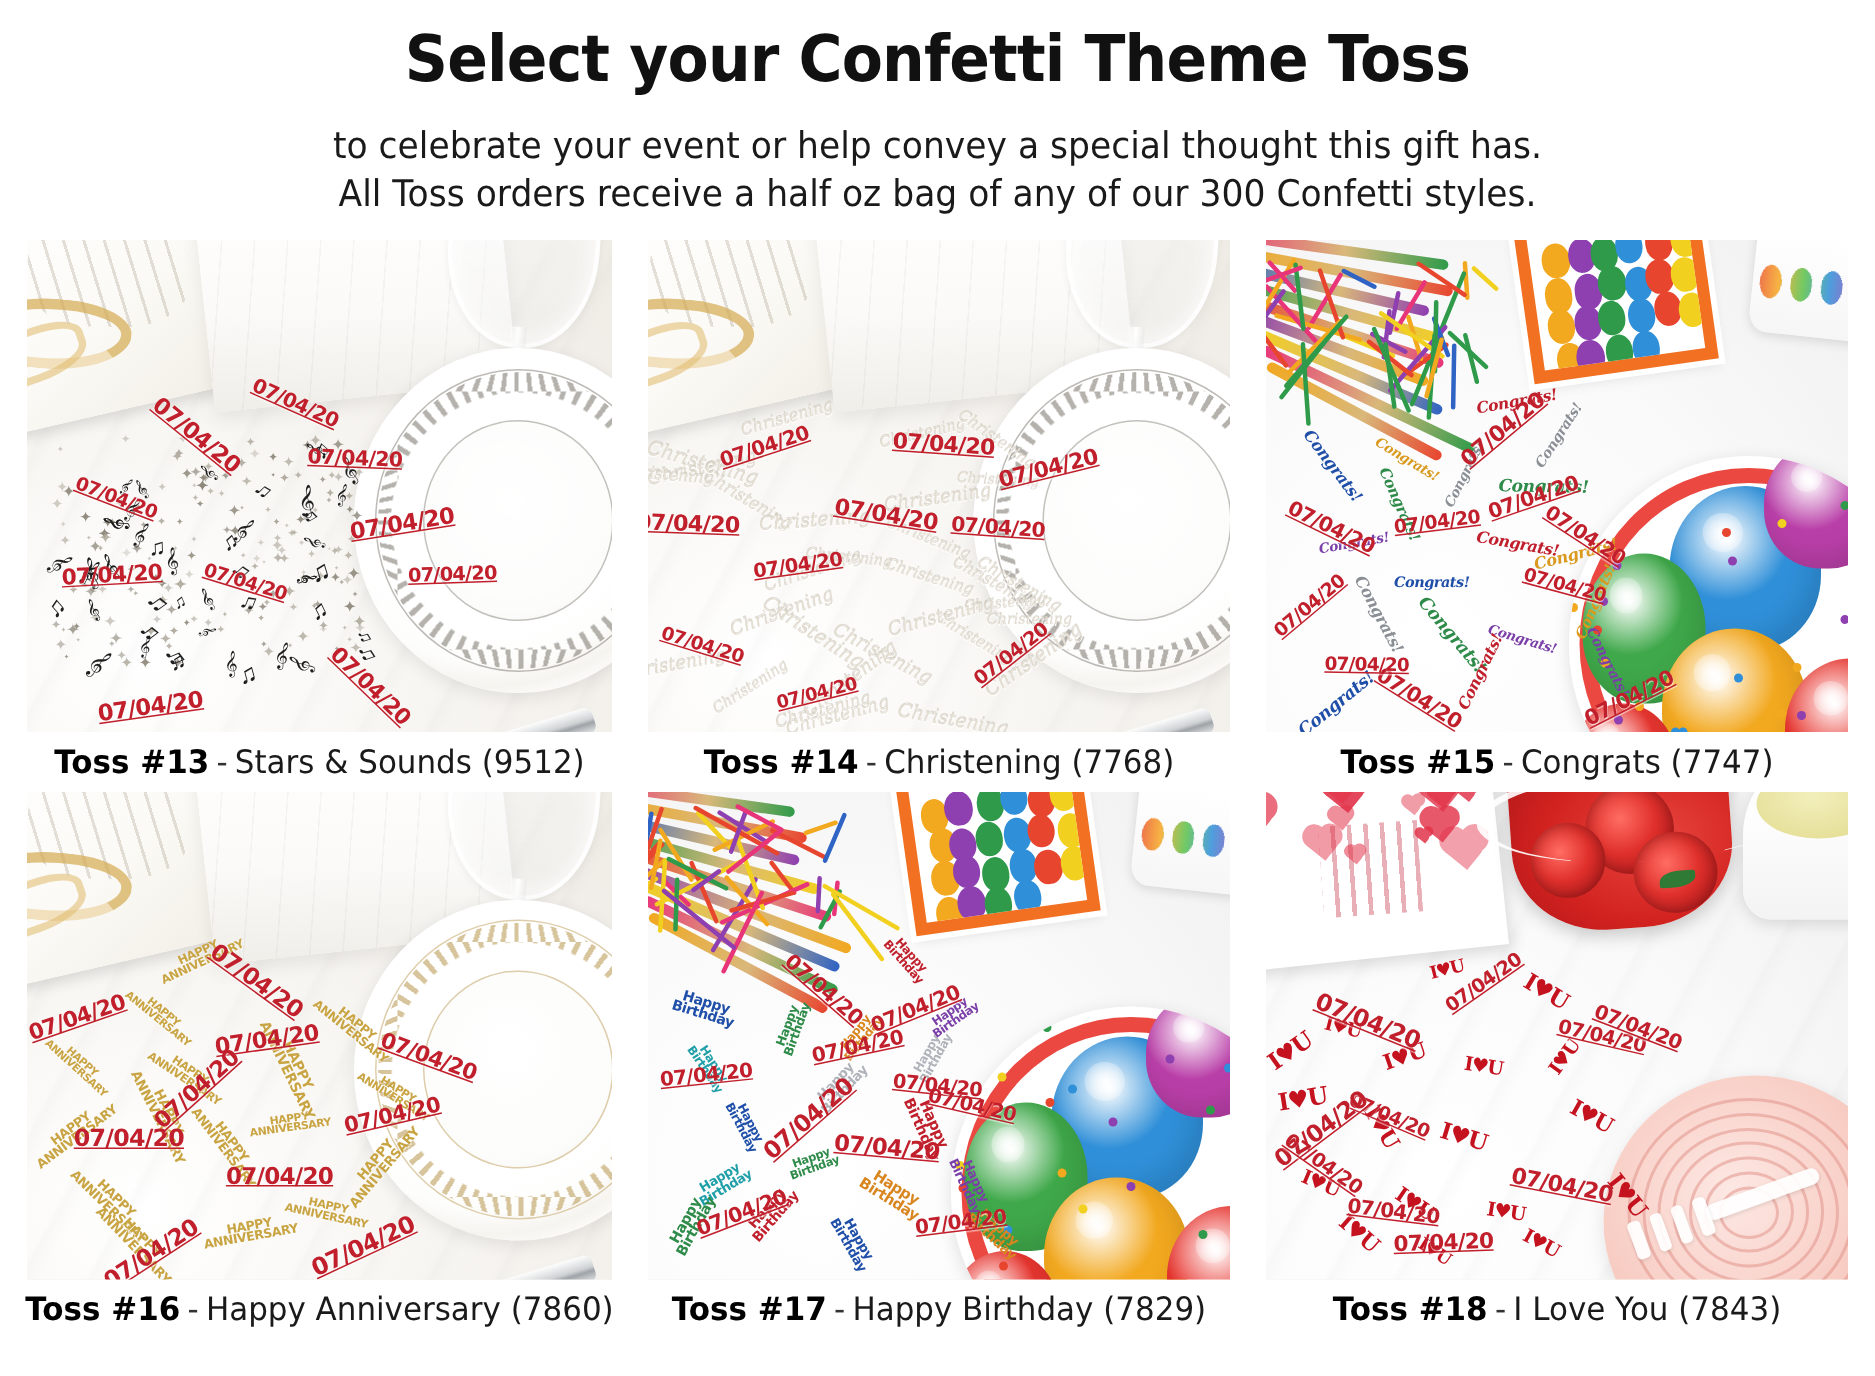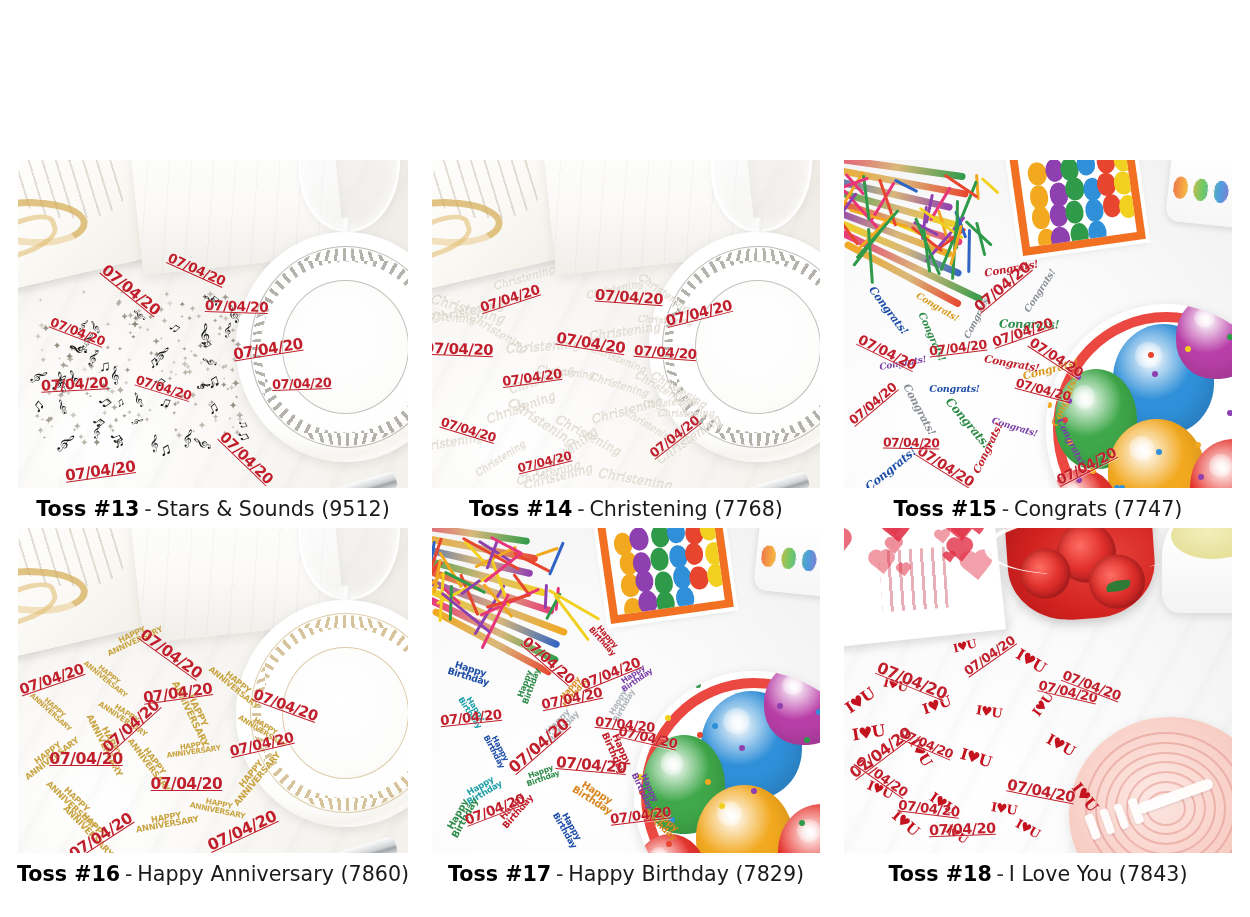--- a/index.html
+++ b/index.html
@@ -449,20 +449,27 @@
     color: rgba(225,219,208,0.95);
     text-shadow: 0 1px 0 rgba(255,255,255,0.9), 0 -1px 0 rgba(190,183,170,0.5);
     white-space: nowrap;
   }
 </style>
 </head>
 <body>
 
 <div class="page">
 
+  <div class="header">
+    <div class="title">Select your Confetti Theme Toss</div>
+    <div class="subtitle">
+      <div>to celebrate your event or help convey a special thought this gift has.</div>
+      <div>All Toss orders receive a half oz bag of any of our 300 Confetti styles.</div>
+    </div>
+  </div>
 
   <div class="grid">
 
     <div class="cell row1">
       <div class="photo">
         <div class="scene" id="scene0">
           <div class="bg-cloth"></div>
           <div class="folds"></div>
           <div class="card">
             <div class="script"></div>

